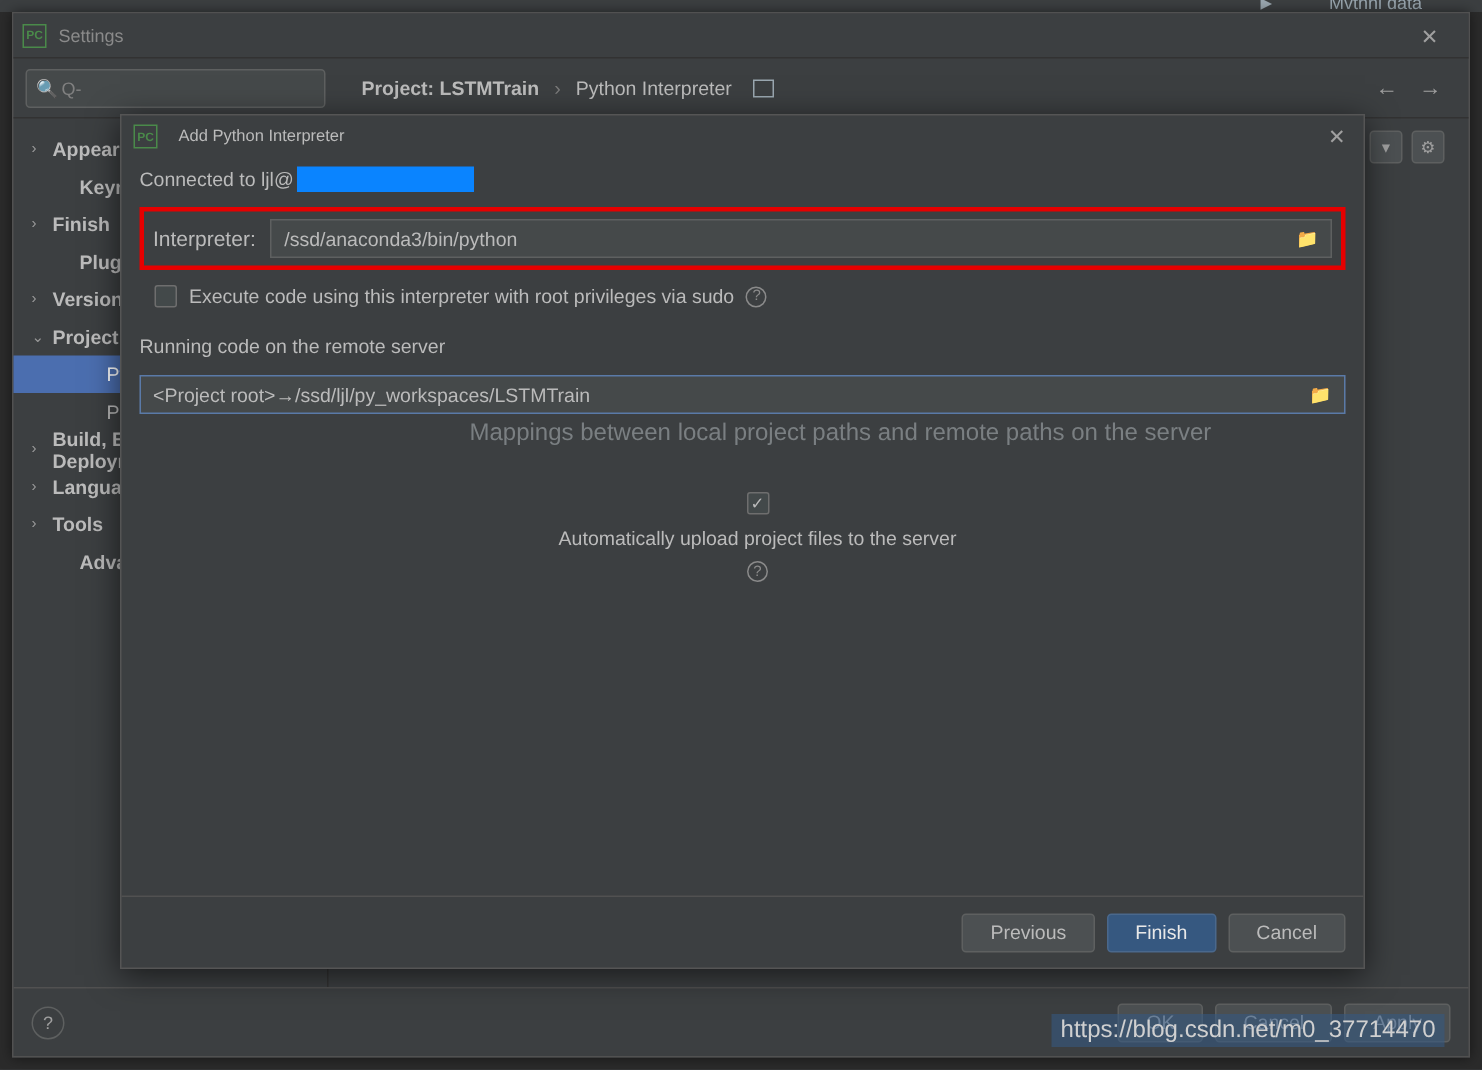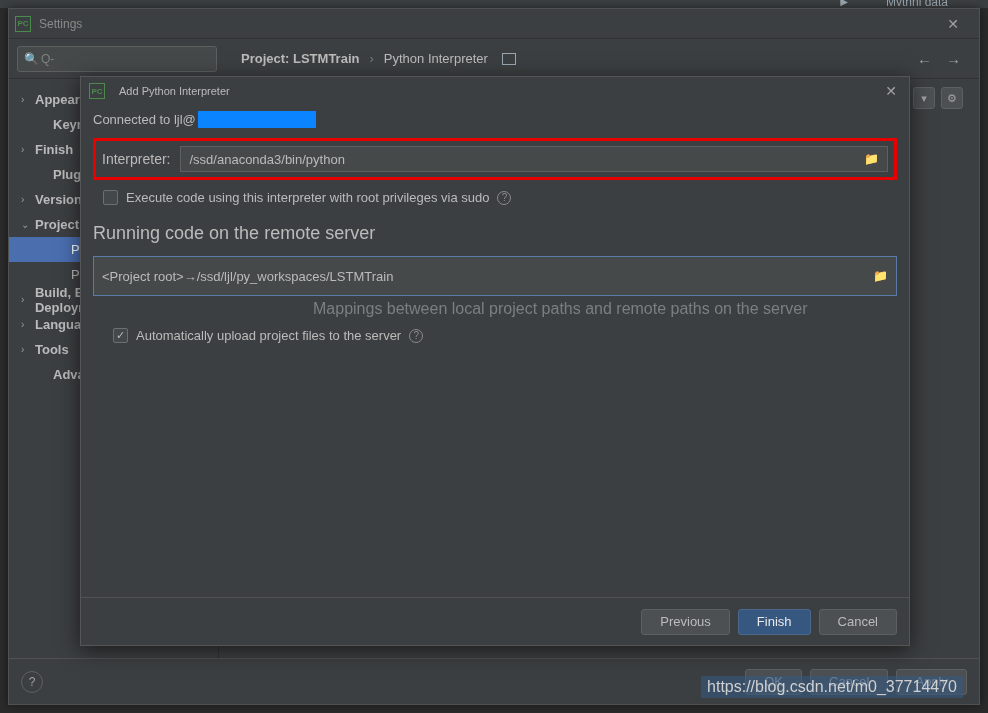--- a/index.html
+++ b/index.html
@@ -173,25 +173,25 @@
     width: 15px; height: 15px; border: 1px solid #6e6e6e; border-radius: 2px;
     background: #43494a; display: inline-flex; align-items: center; justify-content: center;
     font-size: 11px; color: #bbbbbb;
   }
   .chk.checked::after { content: "✓"; }
   .info-icn {
     width: 14px; height: 14px; border: 1px solid #8a8a8a; border-radius: 50%;
     display: inline-flex; align-items: center; justify-content: center;
     font-size: 10px; color: #8a8a8a;
   }
-  .section-hd { color: #bbbbbb; margin: 18px 0 12px 0; font-size: 18px;}
+  .section-hd { color: #bbbbbb; margin: 18px 0 12px 0; font-size: 13px;}
   .form-row { display: flex; align-items: center; gap: 10px; margin-bottom: 4px;}
   .form-row .field-label { width: 190px; padding-left: 20px; }
   .sync-input {
-    flex: 1; height: 40px;
+    flex: 1; height: 26px;
     background: #45494a; border: 1px solid #5a7aa8;
     color: #bbbbbb; padding: 0 8px; font-size: 13px;
     display: flex; align-items: center; justify-content: space-between;
   }
   .helper-txt { color: #7a7f82; font-size: 16px; margin-left: 220px; margin-top: 4px; }
   .modal-footer {
     height: 48px; border-top: 1px solid #515151;
     display: flex; align-items: center; justify-content: flex-end;
     padding: 4px 12px; gap: 8px;
   }
@@ -337,21 +337,21 @@
     <div class="section-hd">Running code on the remote server</div>
 
     <div class="form-row">
       <div class="sync-input">
         <span>&lt;Project root&gt;→/ssd/ljl/py_workspaces/LSTMTrain</span>
         <span class="folder-icn">📁</span>
       </div>
     </div>
     <div class="helper-txt">Mappings between local project paths and remote paths on the server</div>
 
-    <div class="chk-row" style="margin-top:10px; margin-left:20px;">
+    <div class="chk-row" style="margin-top:30px; margin-left:20px;flex-direction:column;">
       <span class="chk checked"></span>
       <span>Automatically upload project files to the server</span>
       <span class="info-icn">?</span>
     </div>
   </div>
   <div class="modal-footer">
     <div class="btn">Previous</div>
     <div class="btn primary">Finish</div>
     <div class="btn">Cancel</div>
   </div>

